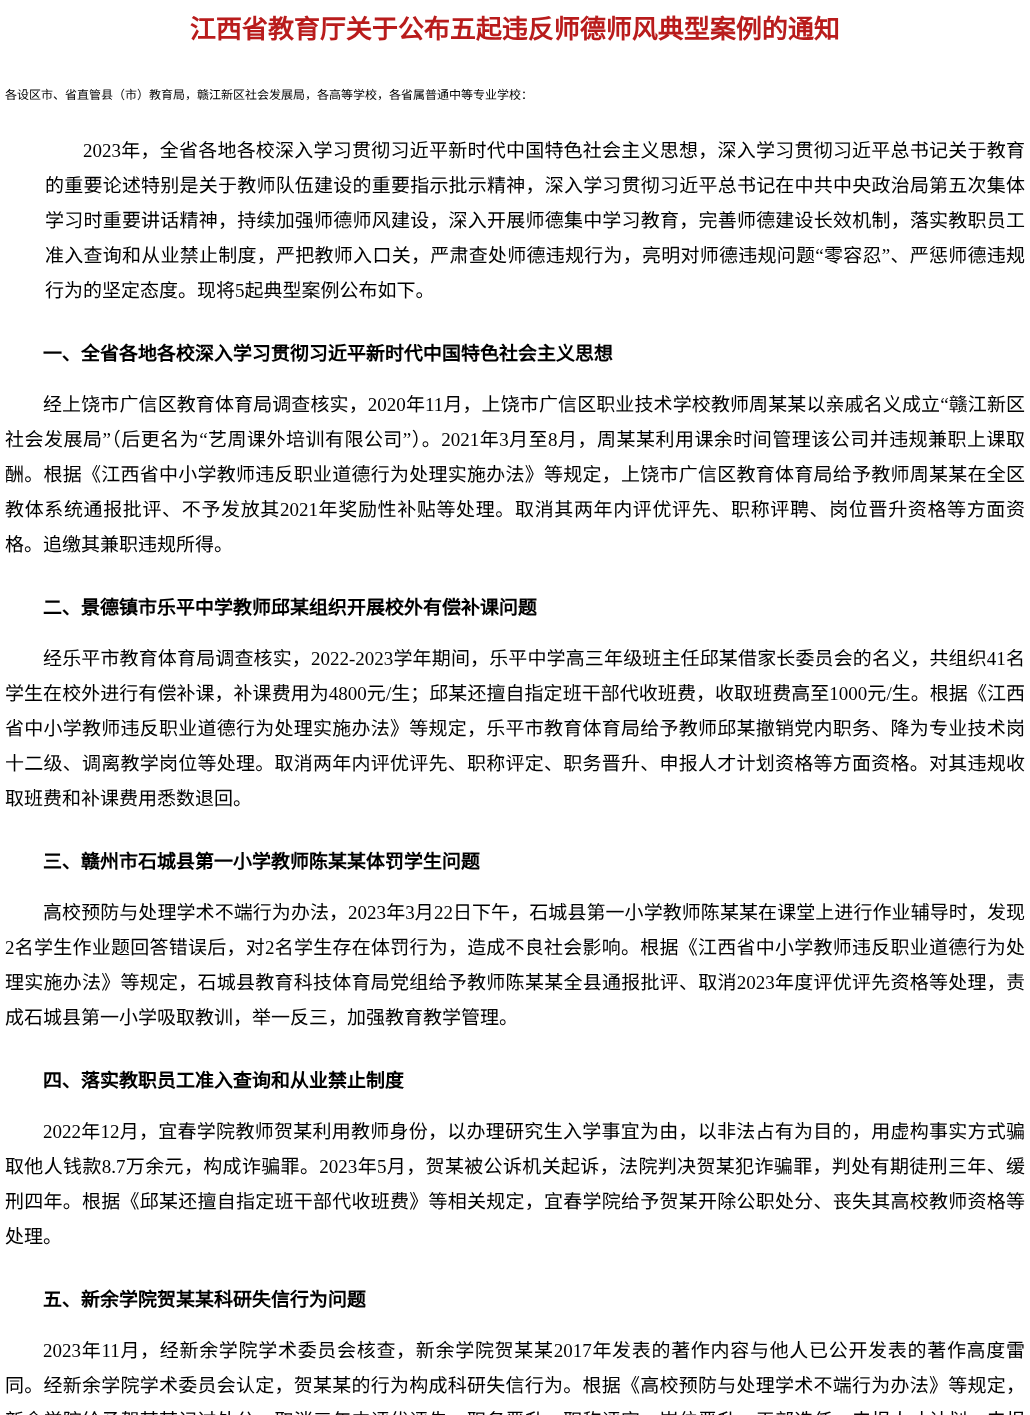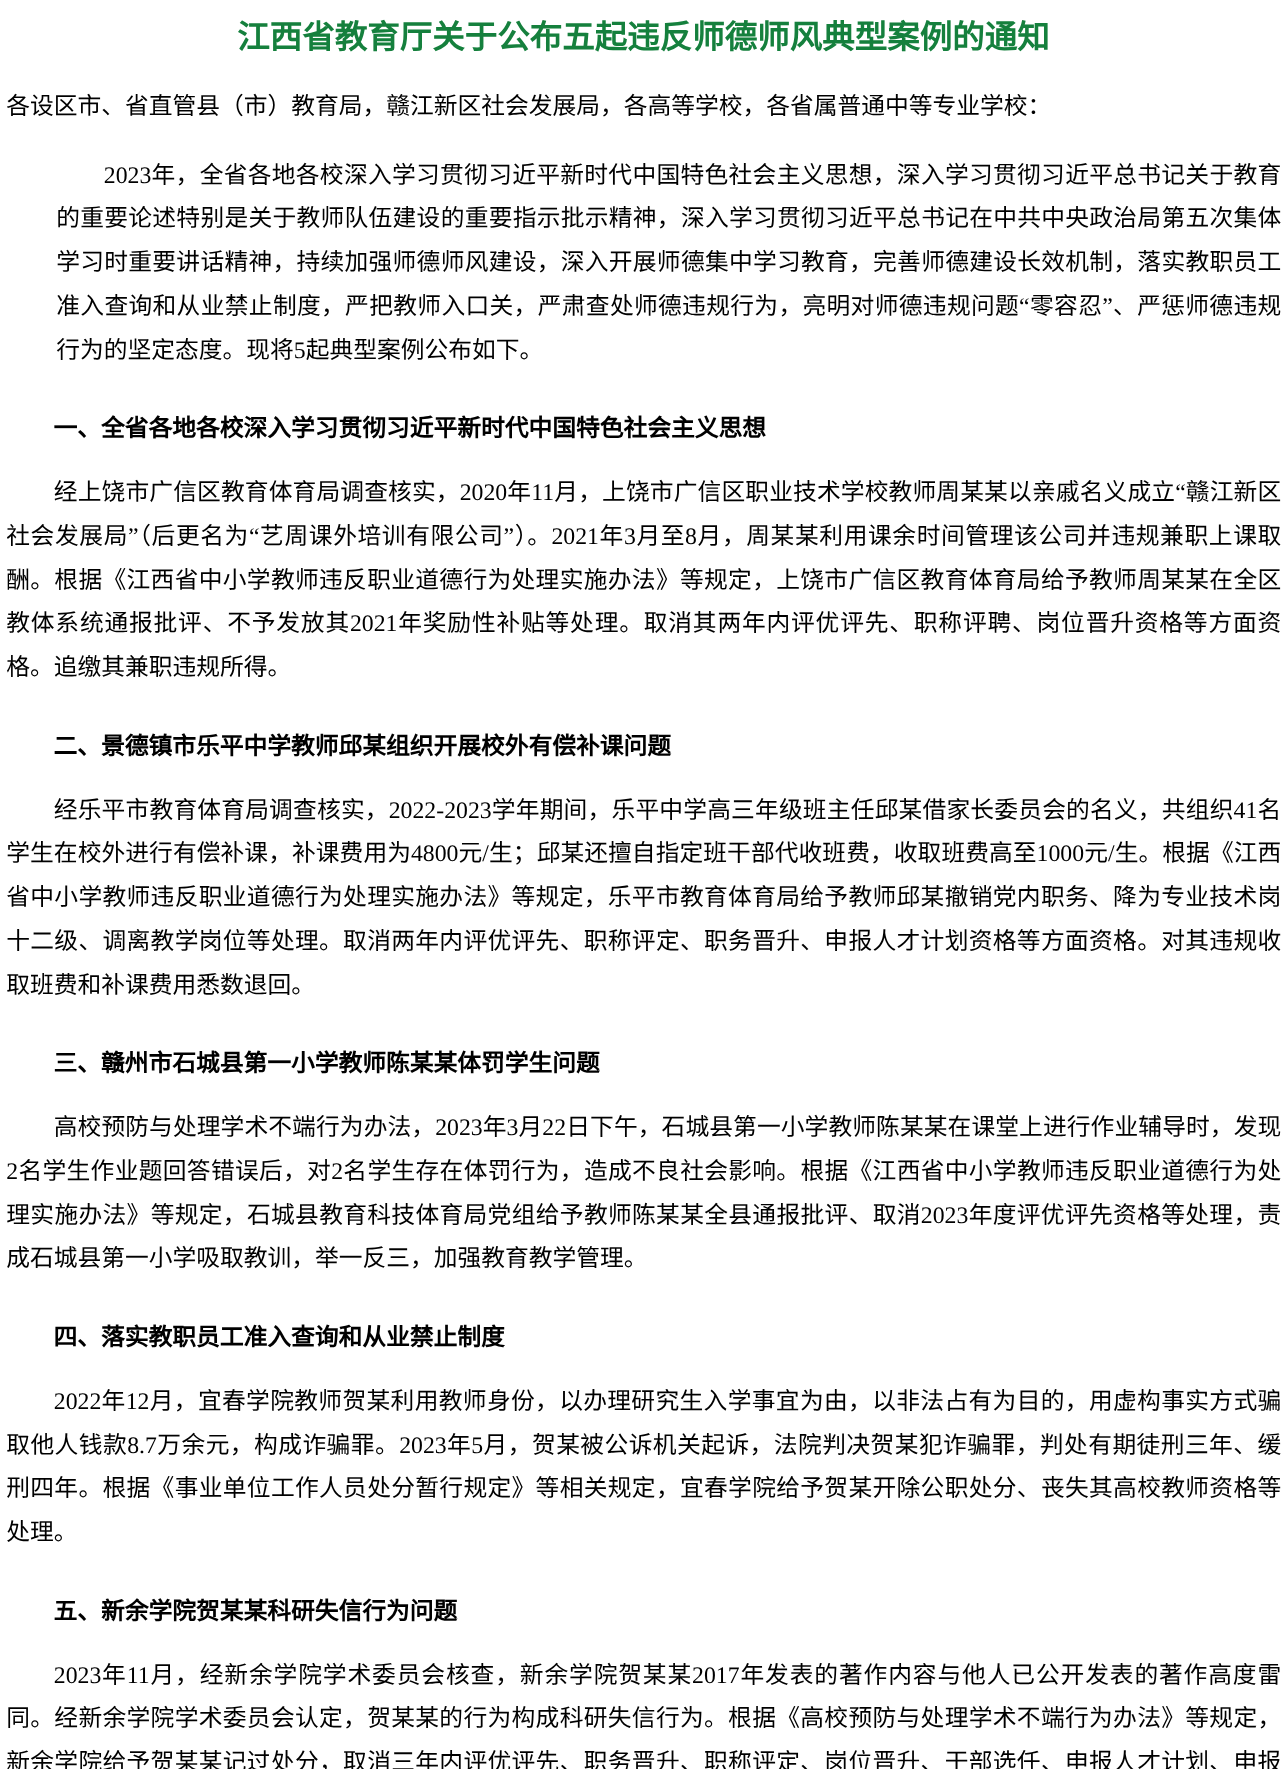--- a/index.html
+++ b/index.html
@@ -16,29 +16,29 @@
   }
   .doc {
     padding: 0 5px;
     box-sizing: border-box;
     width: 1030px;
   }
   .doc-title {
     font-size: 26px;
     line-height: 36px;
     font-weight: bold;
-    color: #15803d;
+    color: #b91c1c;
     text-align: center;
     margin: 12px 0 0 0;
     font-family: "Liberation Serif", "DejaVu Serif", serif;
   }
   .salutation {
-    font-size: 19px;
+    font-size: 12px;
     line-height: 35px;
-    margin: 20px 0 0 0;
+    margin: 30px 0 0 0;
     text-indent: 0;
     text-align: justify;
   }
   .para {
     font-size: 19px;
     line-height: 35px;
     margin: 16px 0 0 0;
     text-indent: 2em;
     text-align: justify;
     text-justify: inter-ideograph;
@@ -70,18 +70,18 @@
   <h2 class="section-heading">一、全省各地各校深入学习贯彻习近平新时代中国特色社会主义思想</h2>
   <p class="para">经上饶市广信区教育体育局调查核实，2020年11月，上饶市广信区职业技术学校教师周某某以亲戚名义成立“赣江新区社会发展局”（后更名为“艺周课外培训有限公司”）。2021年3月至8月，周某某利用课余时间管理该公司并违规兼职上课取酬。根据《江西省中小学教师违反职业道德行为处理实施办法》等规定，上饶市广信区教育体育局给予教师周某某在全区教体系统通报批评、不予发放其2021年奖励性补贴等处理。取消其两年内评优评先、职称评聘、岗位晋升资格等方面资格。追缴其兼职违规所得。</p>
 
   <h2 class="section-heading">二、景德镇市乐平中学教师邱某组织开展校外有偿补课问题</h2>
   <p class="para">经乐平市教育体育局调查核实，2022-2023学年期间，乐平中学高三年级班主任邱某借家长委员会的名义，共组织41名学生在校外进行有偿补课，补课费用为4800元/生；邱某还擅自指定班干部代收班费，收取班费高至1000元/生。根据《江西省中小学教师违反职业道德行为处理实施办法》等规定，乐平市教育体育局给予教师邱某撤销党内职务、降为专业技术岗十二级、调离教学岗位等处理。取消两年内评优评先、职称评定、职务晋升、申报人才计划资格等方面资格。对其违规收取班费和补课费用悉数退回。</p>
 
   <h2 class="section-heading">三、赣州市石城县第一小学教师陈某某体罚学生问题</h2>
   <p class="para">高校预防与处理学术不端行为办法，2023年3月22日下午，石城县第一小学教师陈某某在课堂上进行作业辅导时，发现2名学生作业题回答错误后，对2名学生存在体罚行为，造成不良社会影响。根据《江西省中小学教师违反职业道德行为处理实施办法》等规定，石城县教育科技体育局党组给予教师陈某某全县通报批评、取消2023年度评优评先资格等处理，责成石城县第一小学吸取教训，举一反三，加强教育教学管理。</p>
 
   <h2 class="section-heading">四、落实教职员工准入查询和从业禁止制度</h2>
-  <p class="para">2022年12月，宜春学院教师贺某利用教师身份，以办理研究生入学事宜为由，以非法占有为目的，用虚构事实方式骗取他人钱款8.7万余元，构成诈骗罪。2023年5月，贺某被公诉机关起诉，法院判决贺某犯诈骗罪，判处有期徒刑三年、缓刑四年。根据《事业单位工作人员处分暂行规定》等相关规定，宜春学院给予贺某开除公职处分、丧失其高校教师资格等处理。</p>
+  <p class="para">2022年12月，宜春学院教师贺某利用教师身份，以办理研究生入学事宜为由，以非法占有为目的，用虚构事实方式骗取他人钱款8.7万余元，构成诈骗罪。2023年5月，贺某被公诉机关起诉，法院判决贺某犯诈骗罪，判处有期徒刑三年、缓刑四年。根据《邱某还擅自指定班干部代收班费》等相关规定，宜春学院给予贺某开除公职处分、丧失其高校教师资格等处理。</p>
 
   <h2 class="section-heading">五、新余学院贺某某科研失信行为问题</h2>
   <p class="para">2023年11月，经新余学院学术委员会核查，新余学院贺某某2017年发表的著作内容与他人已公开发表的著作高度雷同。经新余学院学术委员会认定，贺某某的行为构成科研失信行为。根据《高校预防与处理学术不端行为办法》等规定，新余学院给予贺某某记过处分，取消三年内评优评先、职务晋升、职称评定、岗位晋升、干部选任、申报人才计划、申报科研项目</p>
 
 </div>
 
 </body></html>

